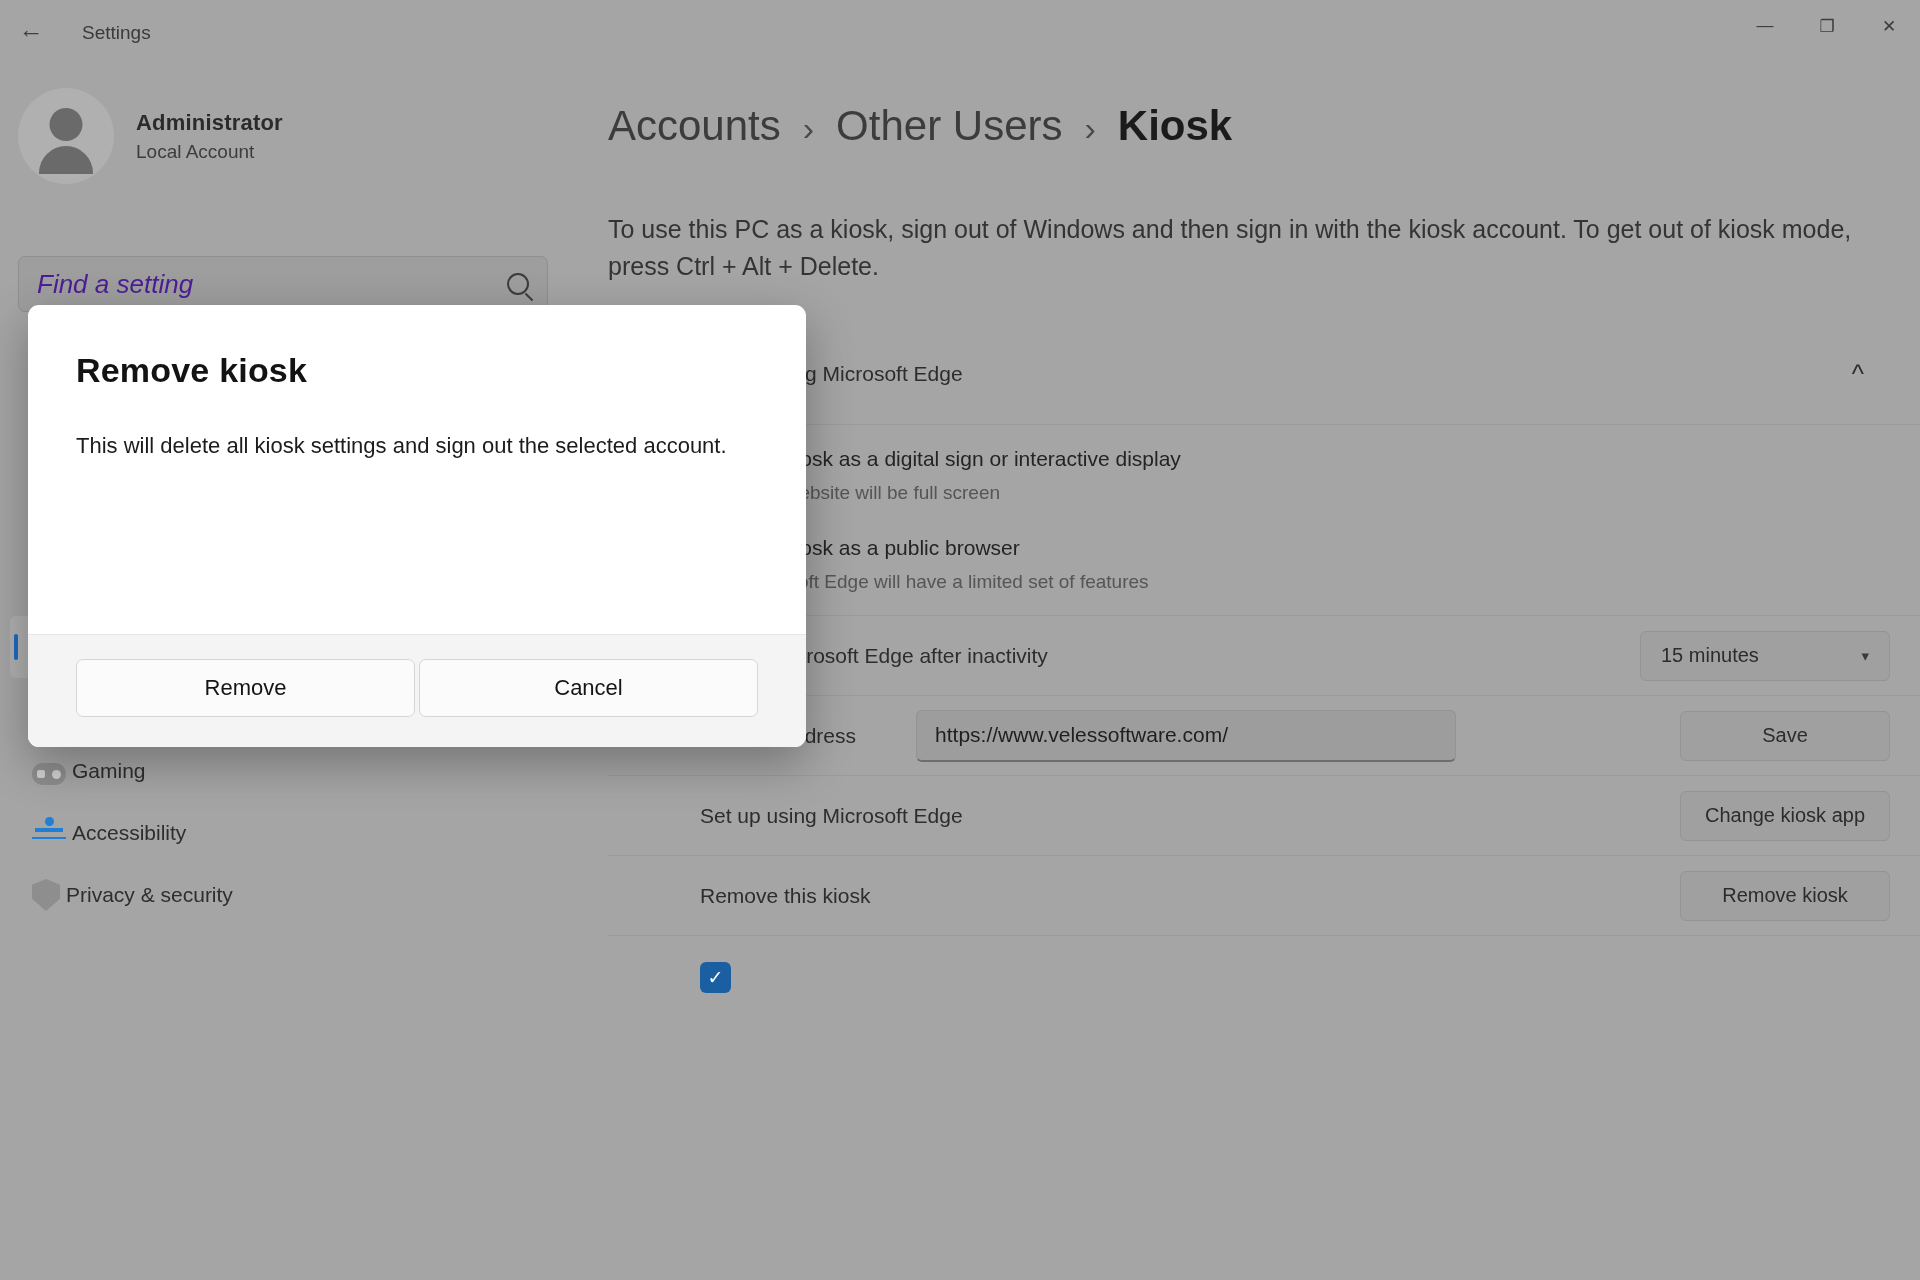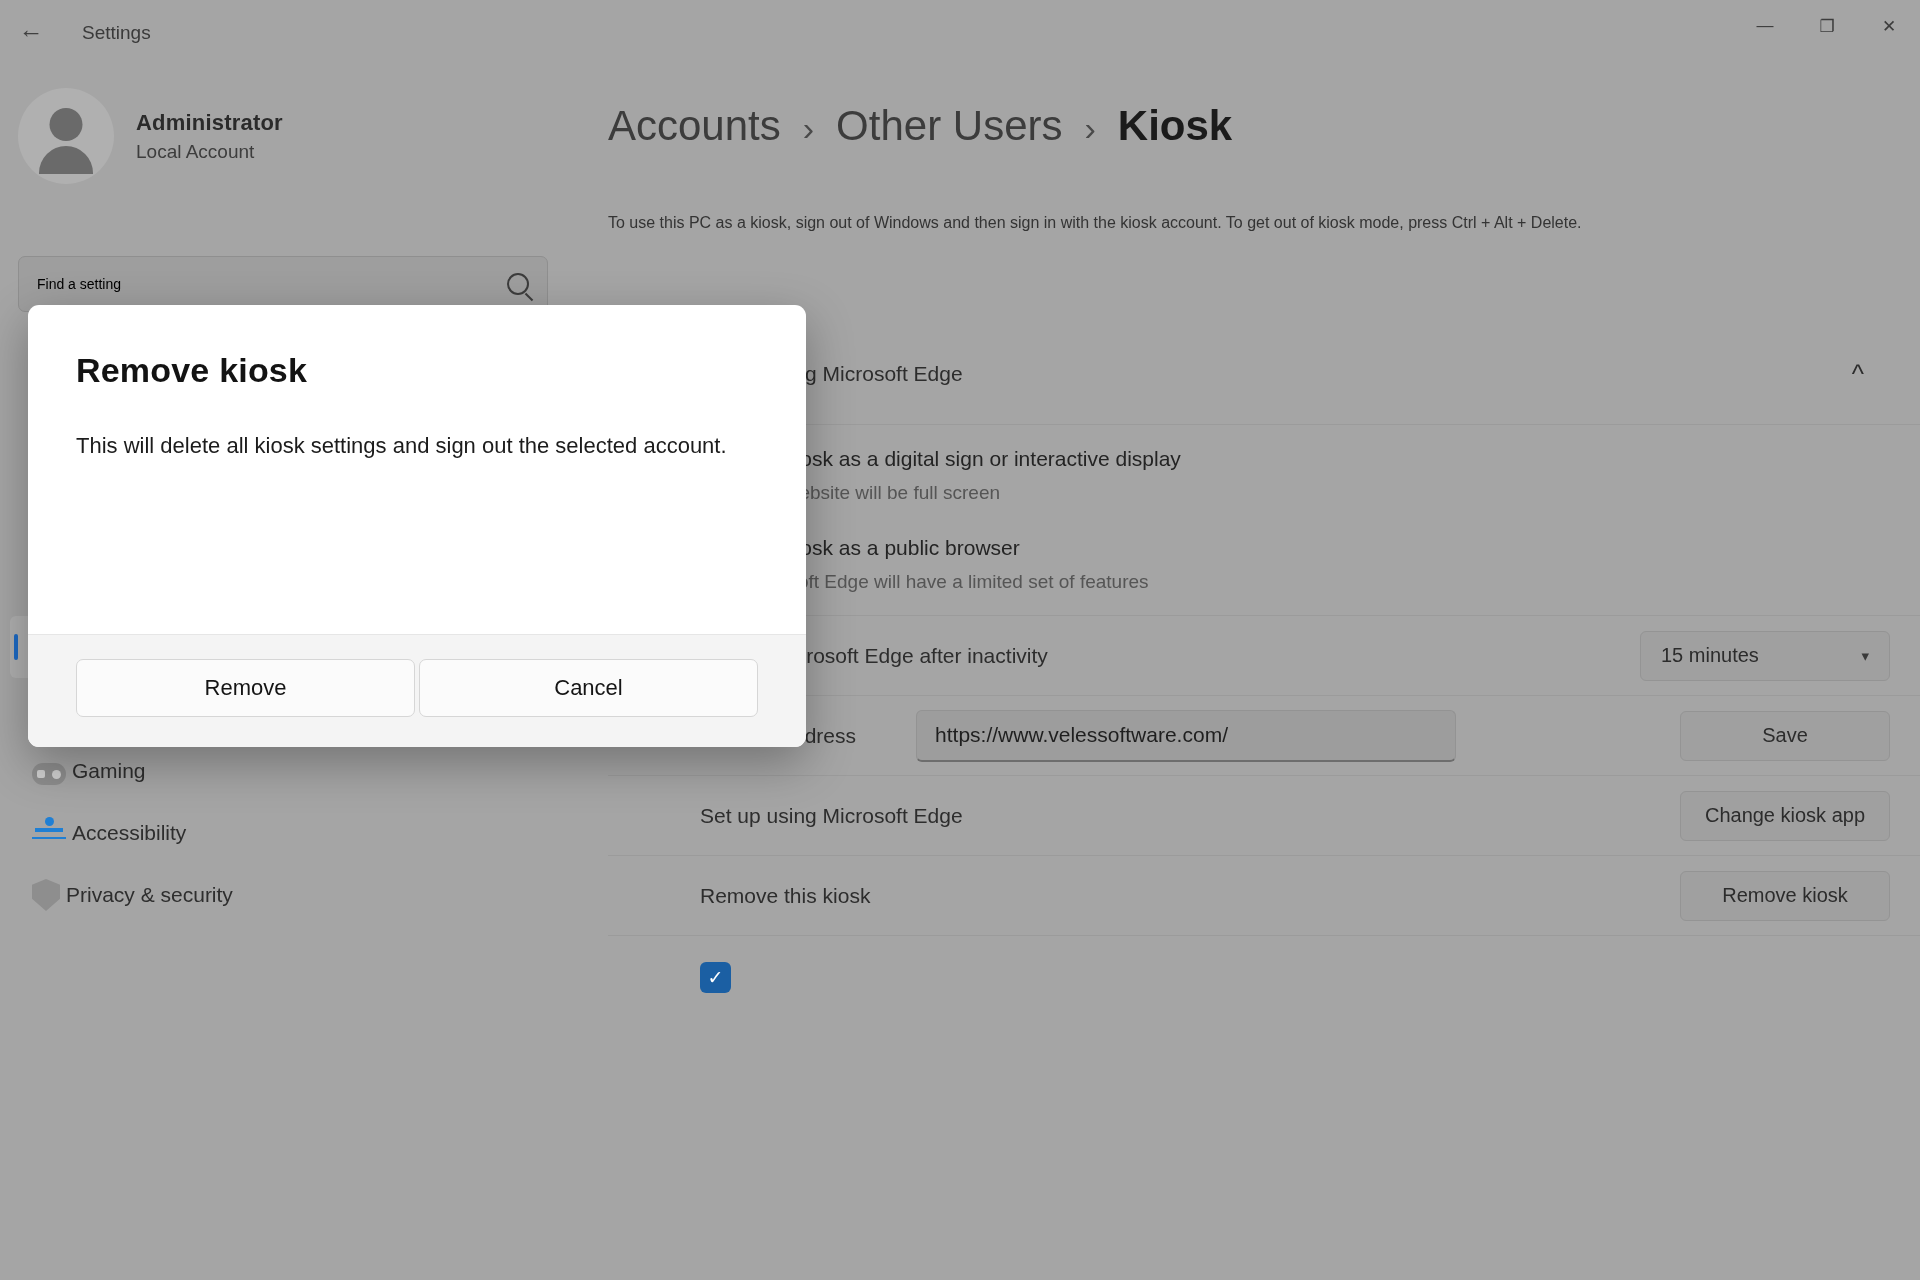--- a/index.html
+++ b/index.html
@@ -71,21 +71,21 @@
 
   .searchbox {
     position: absolute; left: 18px; top: 200px;
     width: 530px; height: 56px;
     background: #9e9e9e;
     border: 1px solid #8f8f8f;
     border-radius: 7px;
     display: flex; align-items: center;
     padding: 0 18px;
   }
-  .searchbox .ph { font-size: 14px; color: #000000; flex: 1; }
+  .searchbox .ph { font-size: 26px; color: #4c1d95; flex: 1; font-style: italic; }
   .searchbox .mag {
     width: 22px; height: 22px; border-radius: 50%;
     border: 2px solid #3c3c3c; position: relative;
   }
   .searchbox .mag::after {
     content:""; position:absolute; right:-7px; bottom:-5px;
     width: 10px; height: 2px; background:#3c3c3c;
     transform: rotate(45deg);
   }
 
@@ -128,21 +128,21 @@
     position: absolute; left: 0; top: 46px;
     display: flex; align-items: baseline; gap: 22px;
     font-size: 42px;
   }
   .crumb { color: #3c3c3c; }
   .crumb.current { color: #1b1b1b; font-weight: bold; }
   .crumb-sep { color: #4a4a4a; font-size: 34px; }
 
   .intro {
     position: absolute; left: 0; top: 155px; width: 1270px;
-    font-size: 16px; line-height: 1.48; color: #343434;
+    font-size: 25px; line-height: 1.48; color: #343434;
   }
 
   .panel { position: absolute; left: 0; top: 268px; width: 1312px; }
   .prow {
     position: relative;
     border-top: 1px solid #9b9b9b;
     display: flex; align-items: center;
     padding: 0 30px 0 92px;
     min-height: 80px;
   }

